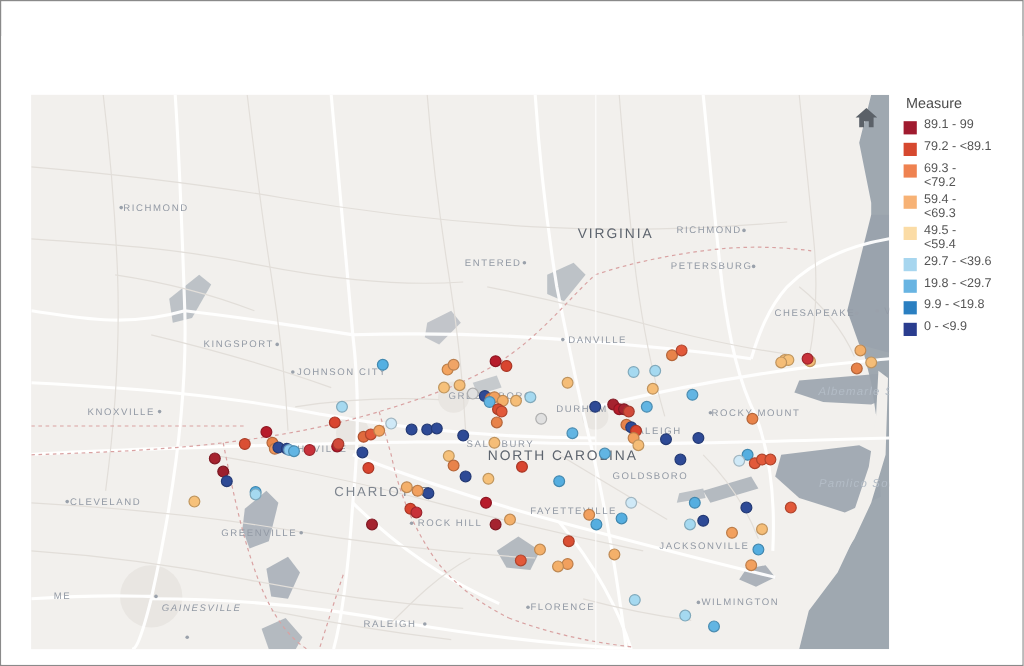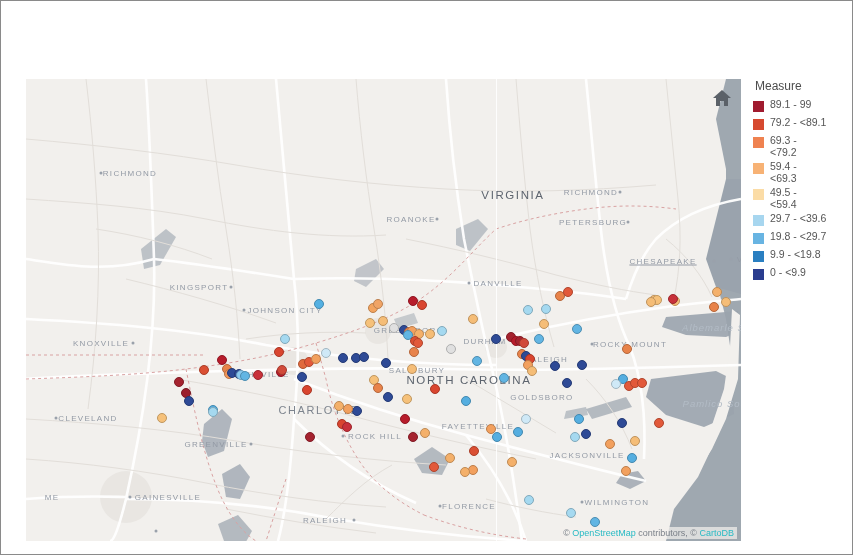--- a/index.html
+++ b/index.html
@@ -284,41 +284,41 @@
           <div class="mlabel city" style="left: 236px; top: 295px;">ASHEVILLE</div>
           <div class="citydot" style="left: 203.9px; top: 295px;"></div>
           <div class="mlabel city" style="left: 62px; top: 339px;">CLEVELAND</div>
           <div class="citydot" style="left: 29.9px; top: 339px;"></div>
           <div class="mlabel city" style="left: 190px; top: 365px;">GREENVILLE</div>
           <div class="citydot" style="left: 225px; top: 365px;"></div>
           <div class="mlabel bigcity" style="left: 293px; top: 331px;">CHARLOTTE</div>
           <div class="citydot" style="left: 325.1px; top: 331px;"></div>
           <div class="mlabel city" style="left: 349px; top: 357px;">ROCK HILL</div>
           <div class="citydot" style="left: 316.9px; top: 357px;"></div>
-          <div class="mlabel city" style="left: 142px; top: 418px;">GAINESVILLE</div>
+          <div class="mlabel city" style="left: 142px; top: 428px; font-style: italic;">GAINESVILLE</div>
           <div class="citydot" style="left: 104.1px; top: 418px;"></div>
           <div class="mlabel city" style="left: 107px; top: 452px; margin-top: 32px;">ATHENS</div>
           <div class="citydot" style="left: 130.4px; top: 452px;"></div>
           <div class="mlabel bigcity" style="left: 44px; top: 467px;">ANTA</div>
           <div class="mlabel city" style="left: 299px; top: 441px;">RALEIGH</div>
           <div class="citydot" style="left: 328.2px; top: 441px;"></div>
           <div class="mlabel city" style="left: 443px; top: 427px;">FLORENCE</div>
           <div class="citydot" style="left: 413.8px; top: 427px;"></div>
           <div class="mlabel city" style="left: 26px; top: 418px;">ME</div>
           <div class="mlabel state" style="left: 487px; top: 116px;">VIRGINIA</div>
           <div class="mlabel state" style="left: 443px; top: 301px;">NORTH CAROLINA</div>
-          <div class="mlabel city" style="left: 385px; top: 140px;">ROANOKE</div>
+          <div class="mlabel city" style="left: 385px; top: 140px;">ENTERED</div>
           <div class="citydot" style="left: 411.3px; top: 140px;"></div>
           <div class="mlabel city" style="left: 565px; top: 113px;">RICHMOND</div>
           <div class="citydot" style="left: 594.2px; top: 113px;"></div>
           <div class="mlabel city" style="left: 567px; top: 143px;">PETERSBURG</div>
           <div class="citydot" style="left: 602px; top: 143px;"></div>
           <div class="mlabel city" style="left: 472px; top: 204px;">DANVILLE</div>
           <div class="citydot" style="left: 442.8px; top: 204px;"></div>
-          <div class="mlabel city" style="left: 637px; top: 182px; text-decoration: underline;">CHESAPEAKE</div>
+          <div class="mlabel city" style="left: 653px; top: 182px;">CHESAPEAKE</div>
           <div class="citydot" style="left: 688px; top: 182px;"></div>
           <div class="mlabel city" style="left: 725px; top: 180px;">VIRGI</div>
           <div class="citydot" style="left: 704.5px; top: 180px;"></div>
           <div class="mlabel city" style="left: 383px; top: 251px;">GREENSBORO</div>
           <div class="mlabel city" style="left: 459px; top: 262px;">DURHAM</div>
           <div class="mlabel city" style="left: 520px; top: 280px;">RALEIGH</div>
           <div class="mlabel city" style="left: 391px; top: 291px;">SALISBURY</div>
           <div class="mlabel city" style="left: 604px; top: 265px;">ROCKY MOUNT</div>
           <div class="citydot" style="left: 566.1px; top: 265px;"></div>
           <div class="mlabel city" style="left: 516px; top: 318px;">GOLDSBORO</div>
@@ -454,23 +454,20 @@
           <div class="pt" style="width: 10px; height: 10px; left: 478px; top: 299px; background: rgb(98, 181, 227); border: 1px solid rgb(76, 141, 177);"></div>
           <div class="pt" style="width: 10px; height: 10px; left: 425px; top: 270px; background: rgb(224, 224, 224); border: 1px solid rgb(175, 175, 175);"></div>
         </div>
 
       <div id="home-button">
         <svg width="20" height="18" viewBox="0 0 20 18" aria-hidden="true">
           <path d="M10 1 L19 9 L16 9 L16 17 L12 17 L12 12 L8 12 L8 17 L4 17 L4 9 L1 9 Z" fill="#5b6168"></path>
         </svg>
       </div>
 
-      <div id="attribution">
-        <span>© </span><a href="#">OpenStreetMap</a><span> contributors, © </span><a href="#">CartoDB</a>
-      </div>
     </div>
 
     <div id="legend">
       <div id="legend-title">Measure</div>
       <div id="legend-rows">
           <div class="legend-row">
             <span class="legend-swatch" style="background: rgb(160, 27, 47);"></span>
             <span class="legend-label">89.1 - 99</span>
           </div>
           <div class="legend-row">

